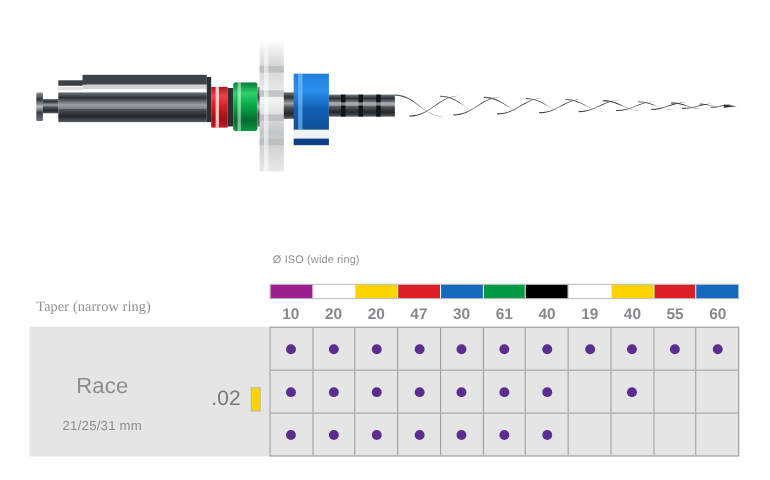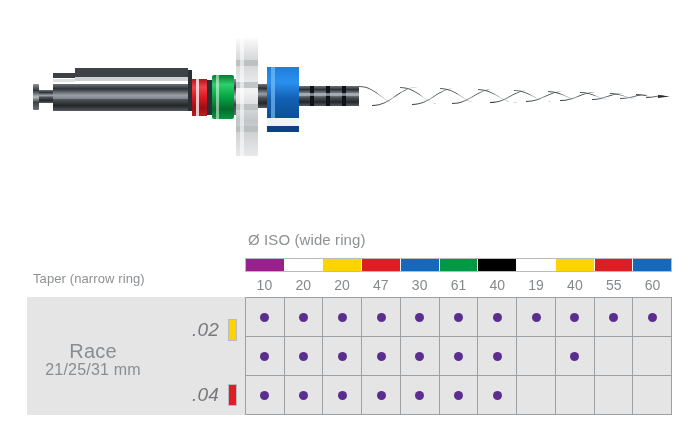--- a/index.html
+++ b/index.html
@@ -12,48 +12,49 @@
     -webkit-font-smoothing:antialiased;
   }
 
   
   #instrument{
     position:absolute;left:0;top:0;width:700px;height:200px;
   }
 
   .iso-head{
     position:absolute;left:248px;top:231px;
-    font-size:15px;color:#8d9093;letter-spacing:.1px;
+    font-size:10px;color:#8d9093;letter-spacing:.1px;
     white-space:nowrap;
   }
   .taper-head{
     position:absolute;left:33px;top:271px;
     font-size:13px;color:#8d9093;letter-spacing:.1px;
     white-space:nowrap;
+    font-family:Liberation Serif, serif;
   }
 
   
   .isobar{
     position:absolute;left:245px;top:258px;
     width:427px;height:14px;
     display:flex;
     box-sizing:border-box;
     border:1px solid #b9bcbe;
   }
   .isobar .seg{flex:1 1 0;height:100%;border-right:1px solid #ffffff;}
   .isobar .seg:last-child{border-right:none;}
 
   
   .isonums{
     position:absolute;left:245px;top:275px;
     width:427px;height:20px;display:flex;
   }
   .isonums .num{
     flex:1 1 0;text-align:center;
-    font-size:14px;color:#86898c;line-height:20px;
+    font-size:14px;color:#86898c;line-height:20px;font-weight:bold;
   }
 
   
   .panel{
     position:absolute;left:27px;top:297px;
     width:645px;height:118px;
     background:#e5e5e5;
   }
 
   
@@ -80,21 +81,21 @@
   .gcell:last-child{border-right:none;}
   .dot{
     width:9px;height:9px;border-radius:50%;
     background:#5b2d8e;
   }
 
   
   .taperrows{
     position:absolute;left:150px;top:297px;
     width:95px;height:131px;
-    display:flex;flex-direction:column;font-style:italic;
+    display:flex;flex-direction:column;
   }
   .taperrow{
     flex:1 1 0;display:flex;align-items:center;justify-content:flex-end;
     padding-right:8px;box-sizing:border-box;
   }
   .taperval{
     font-size:19px;color:#77797c;letter-spacing:.2px;
     margin-right:9px;
   }
   .taperswatch{
@@ -106,22 +107,22 @@
   
   .product{
     position:absolute;left:33px;top:340px;
     width:120px;
     text-align:center;
   }
   .product .pname{
     font-size:20px;color:#8a8d90;line-height:22px;letter-spacing:.2px;
   }
   .product .plen{
-    font-size:16px;color:#8a8d90;line-height:14px;letter-spacing:.2px;
-    margin-top:1px;
+    font-size:12px;color:#8a8d90;line-height:14px;letter-spacing:.2px;
+    margin-top:18px;
   }
 </style>
 </head>
 <body>
 
 <svg id="instrument" viewBox="0 0 700 200" width="700" height="200" xmlns="http://www.w3.org/2000/svg">
   <defs>
     <linearGradient id="metal" x1="0" y1="0" x2="0" y2="1">
       <stop offset="0%" stop-color="#6e757b"></stop>
       <stop offset="18%" stop-color="#2c3136"></stop>
@@ -295,111 +296,107 @@
 <div class="product">
   <div class="pname">Race</div>
   <div class="plen">21/25/31 mm</div>
 </div>
 
 <div class="taperrows" id="taperrows">
     <div class="taperrow">
       <span class="taperval">.02</span>
       <span class="taperswatch" style="background: rgb(253, 212, 0);"></span>
     </div>
-    <div class="taperrow">
-      <span class="taperval">.04</span>
-      <span class="taperswatch" style="background: rgb(220, 31, 36);"></span>
+  </div>
+
+<div class="grid" id="grid">
+    <div class="grow">
+      <div class="gcell">
+        <span class="dot" style="background: rgb(91, 45, 142);"></span>
+      </div>
+      <div class="gcell">
+        <span class="dot" style="background: rgb(91, 45, 142);"></span>
+      </div>
+      <div class="gcell">
+        <span class="dot" style="background: rgb(91, 45, 142);"></span>
+      </div>
+      <div class="gcell">
+        <span class="dot" style="background: rgb(91, 45, 142);"></span>
+      </div>
+      <div class="gcell">
+        <span class="dot" style="background: rgb(91, 45, 142);"></span>
+      </div>
+      <div class="gcell">
+        <span class="dot" style="background: rgb(91, 45, 142);"></span>
+      </div>
+      <div class="gcell">
+        <span class="dot" style="background: rgb(91, 45, 142);"></span>
+      </div>
+      <div class="gcell">
+        <span class="dot" style="background: rgb(91, 45, 142);"></span>
+      </div>
+      <div class="gcell">
+        <span class="dot" style="background: rgb(91, 45, 142);"></span>
+      </div>
+      <div class="gcell">
+        <span class="dot" style="background: rgb(91, 45, 142);"></span>
+      </div>
+      <div class="gcell">
+        <span class="dot" style="background: rgb(91, 45, 142);"></span>
+      </div>
+    </div>
+    <div class="grow">
+      <div class="gcell">
+        <span class="dot" style="background: rgb(91, 45, 142);"></span>
+      </div>
+      <div class="gcell">
+        <span class="dot" style="background: rgb(91, 45, 142);"></span>
+      </div>
+      <div class="gcell">
+        <span class="dot" style="background: rgb(91, 45, 142);"></span>
+      </div>
+      <div class="gcell">
+        <span class="dot" style="background: rgb(91, 45, 142);"></span>
+      </div>
+      <div class="gcell">
+        <span class="dot" style="background: rgb(91, 45, 142);"></span>
+      </div>
+      <div class="gcell">
+        <span class="dot" style="background: rgb(91, 45, 142);"></span>
+      </div>
+      <div class="gcell">
+        <span class="dot" style="background: rgb(91, 45, 142);"></span>
+      </div>
+      <div class="gcell"></div>
+      <div class="gcell">
+        <span class="dot" style="background: rgb(91, 45, 142);"></span>
+      </div>
+      <div class="gcell"></div>
+      <div class="gcell"></div>
+    </div>
+    <div class="grow">
+      <div class="gcell">
+        <span class="dot" style="background: rgb(91, 45, 142);"></span>
+      </div>
+      <div class="gcell">
+        <span class="dot" style="background: rgb(91, 45, 142);"></span>
+      </div>
+      <div class="gcell">
+        <span class="dot" style="background: rgb(91, 45, 142);"></span>
+      </div>
+      <div class="gcell">
+        <span class="dot" style="background: rgb(91, 45, 142);"></span>
+      </div>
+      <div class="gcell">
+        <span class="dot" style="background: rgb(91, 45, 142);"></span>
+      </div>
+      <div class="gcell">
+        <span class="dot" style="background: rgb(91, 45, 142);"></span>
+      </div>
+      <div class="gcell">
+        <span class="dot" style="background: rgb(91, 45, 142);"></span>
+      </div>
+      <div class="gcell"></div>
+      <div class="gcell"></div>
+      <div class="gcell"></div>
+      <div class="gcell"></div>
     </div>
   </div>
 
-<div class="grid" id="grid">
-    <div class="grow">
-      <div class="gcell">
-        <span class="dot" style="background: rgb(91, 45, 142);"></span>
-      </div>
-      <div class="gcell">
-        <span class="dot" style="background: rgb(91, 45, 142);"></span>
-      </div>
-      <div class="gcell">
-        <span class="dot" style="background: rgb(91, 45, 142);"></span>
-      </div>
-      <div class="gcell">
-        <span class="dot" style="background: rgb(91, 45, 142);"></span>
-      </div>
-      <div class="gcell">
-        <span class="dot" style="background: rgb(91, 45, 142);"></span>
-      </div>
-      <div class="gcell">
-        <span class="dot" style="background: rgb(91, 45, 142);"></span>
-      </div>
-      <div class="gcell">
-        <span class="dot" style="background: rgb(91, 45, 142);"></span>
-      </div>
-      <div class="gcell">
-        <span class="dot" style="background: rgb(91, 45, 142);"></span>
-      </div>
-      <div class="gcell">
-        <span class="dot" style="background: rgb(91, 45, 142);"></span>
-      </div>
-      <div class="gcell">
-        <span class="dot" style="background: rgb(91, 45, 142);"></span>
-      </div>
-      <div class="gcell">
-        <span class="dot" style="background: rgb(91, 45, 142);"></span>
-      </div>
-    </div>
-    <div class="grow">
-      <div class="gcell">
-        <span class="dot" style="background: rgb(91, 45, 142);"></span>
-      </div>
-      <div class="gcell">
-        <span class="dot" style="background: rgb(91, 45, 142);"></span>
-      </div>
-      <div class="gcell">
-        <span class="dot" style="background: rgb(91, 45, 142);"></span>
-      </div>
-      <div class="gcell">
-        <span class="dot" style="background: rgb(91, 45, 142);"></span>
-      </div>
-      <div class="gcell">
-        <span class="dot" style="background: rgb(91, 45, 142);"></span>
-      </div>
-      <div class="gcell">
-        <span class="dot" style="background: rgb(91, 45, 142);"></span>
-      </div>
-      <div class="gcell">
-        <span class="dot" style="background: rgb(91, 45, 142);"></span>
-      </div>
-      <div class="gcell"></div>
-      <div class="gcell">
-        <span class="dot" style="background: rgb(91, 45, 142);"></span>
-      </div>
-      <div class="gcell"></div>
-      <div class="gcell"></div>
-    </div>
-    <div class="grow">
-      <div class="gcell">
-        <span class="dot" style="background: rgb(91, 45, 142);"></span>
-      </div>
-      <div class="gcell">
-        <span class="dot" style="background: rgb(91, 45, 142);"></span>
-      </div>
-      <div class="gcell">
-        <span class="dot" style="background: rgb(91, 45, 142);"></span>
-      </div>
-      <div class="gcell">
-        <span class="dot" style="background: rgb(91, 45, 142);"></span>
-      </div>
-      <div class="gcell">
-        <span class="dot" style="background: rgb(91, 45, 142);"></span>
-      </div>
-      <div class="gcell">
-        <span class="dot" style="background: rgb(91, 45, 142);"></span>
-      </div>
-      <div class="gcell">
-        <span class="dot" style="background: rgb(91, 45, 142);"></span>
-      </div>
-      <div class="gcell"></div>
-      <div class="gcell"></div>
-      <div class="gcell"></div>
-      <div class="gcell"></div>
-    </div>
-  </div>
-
 </body></html>

